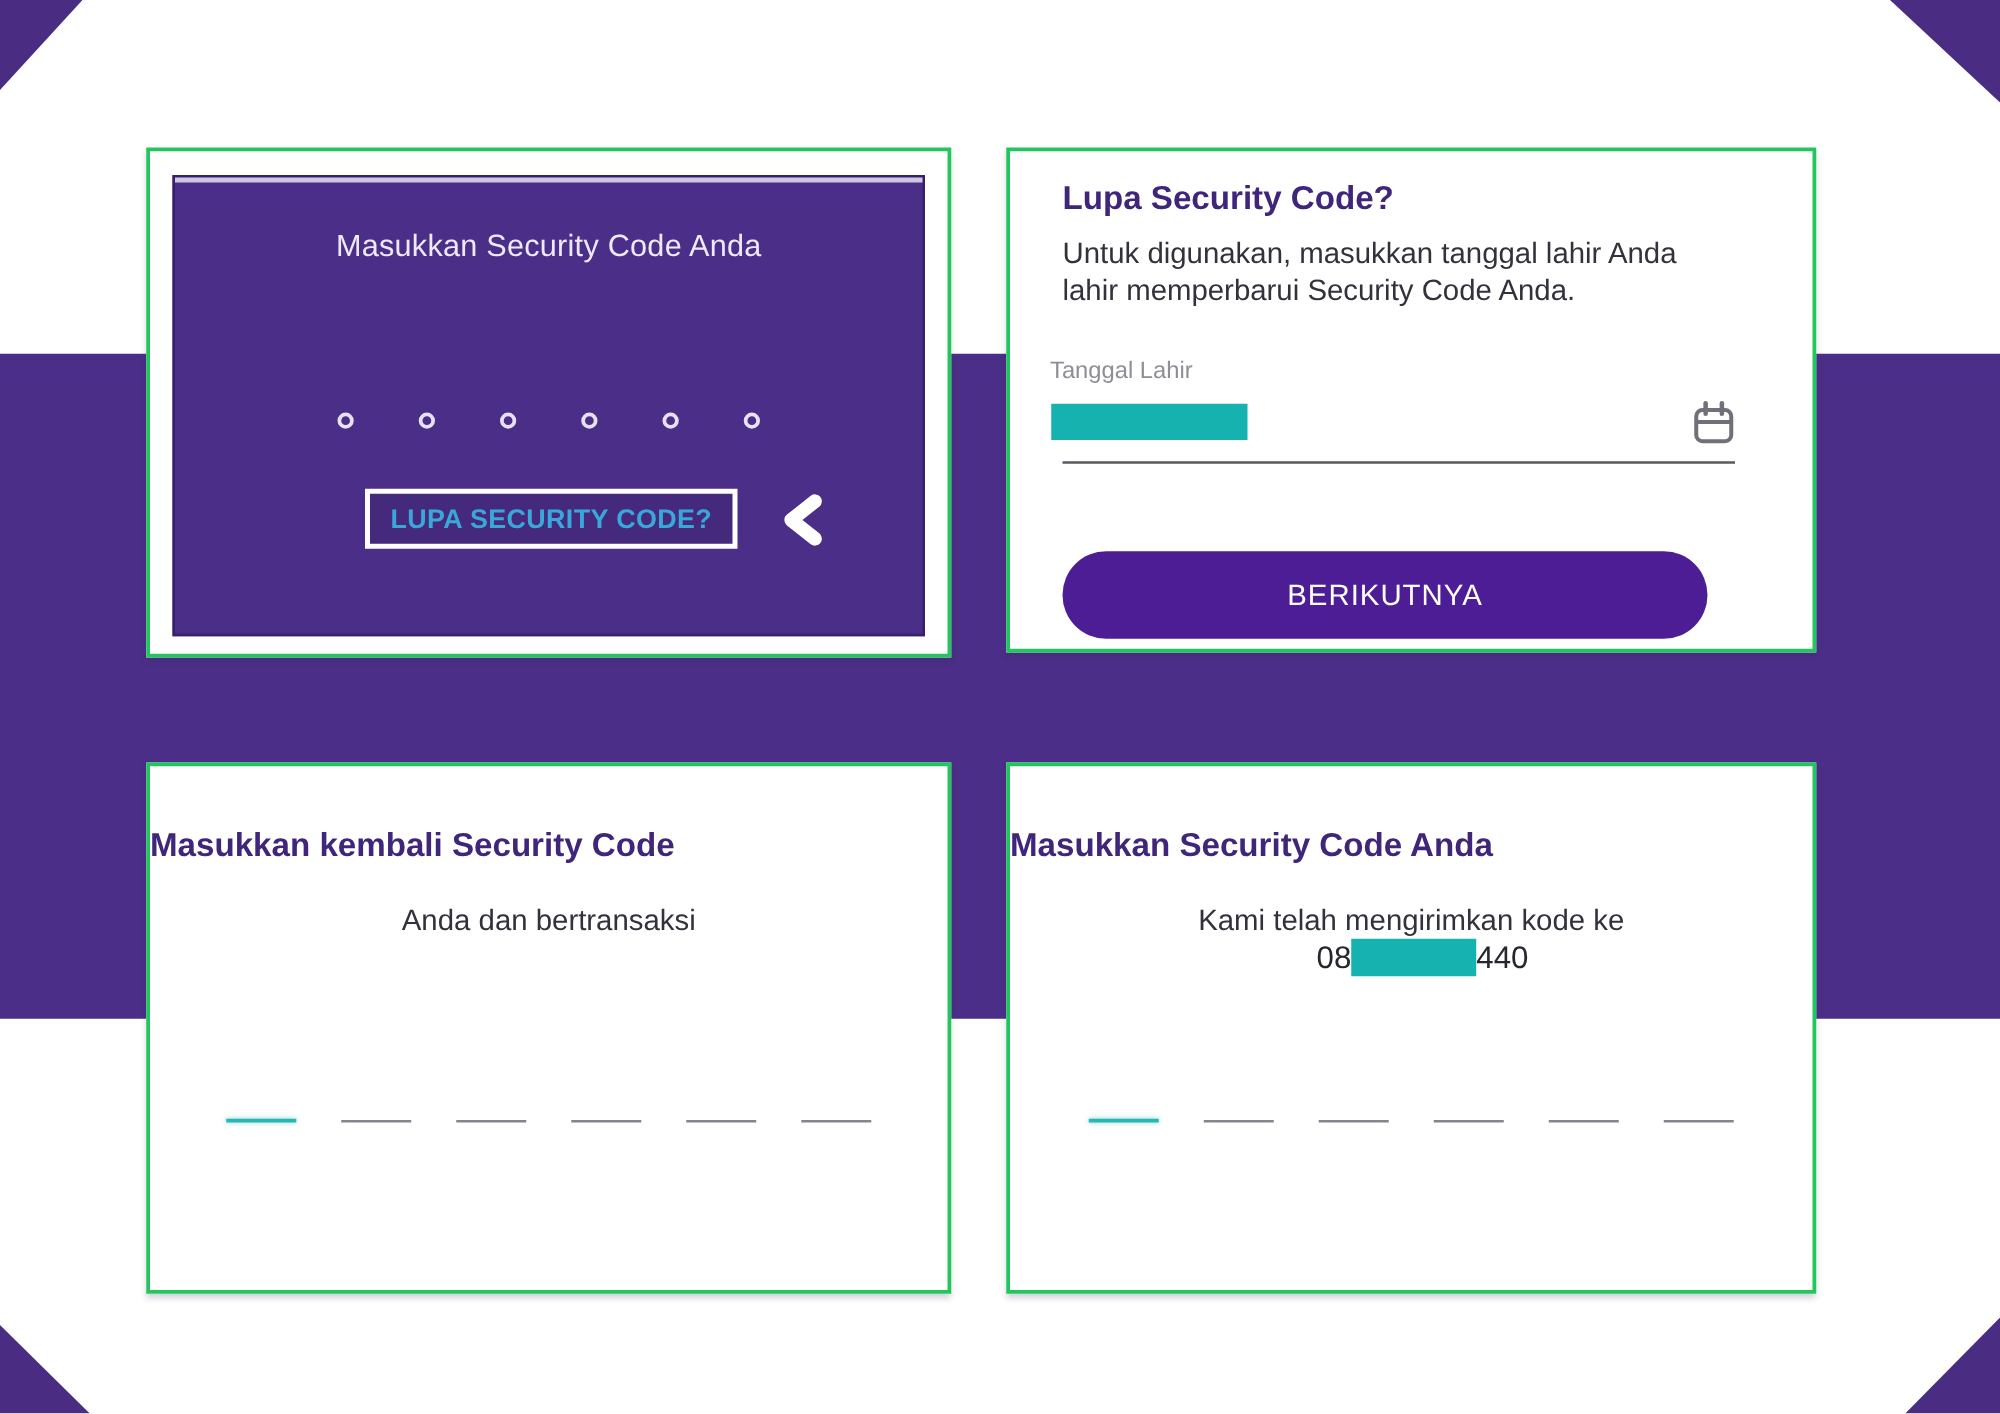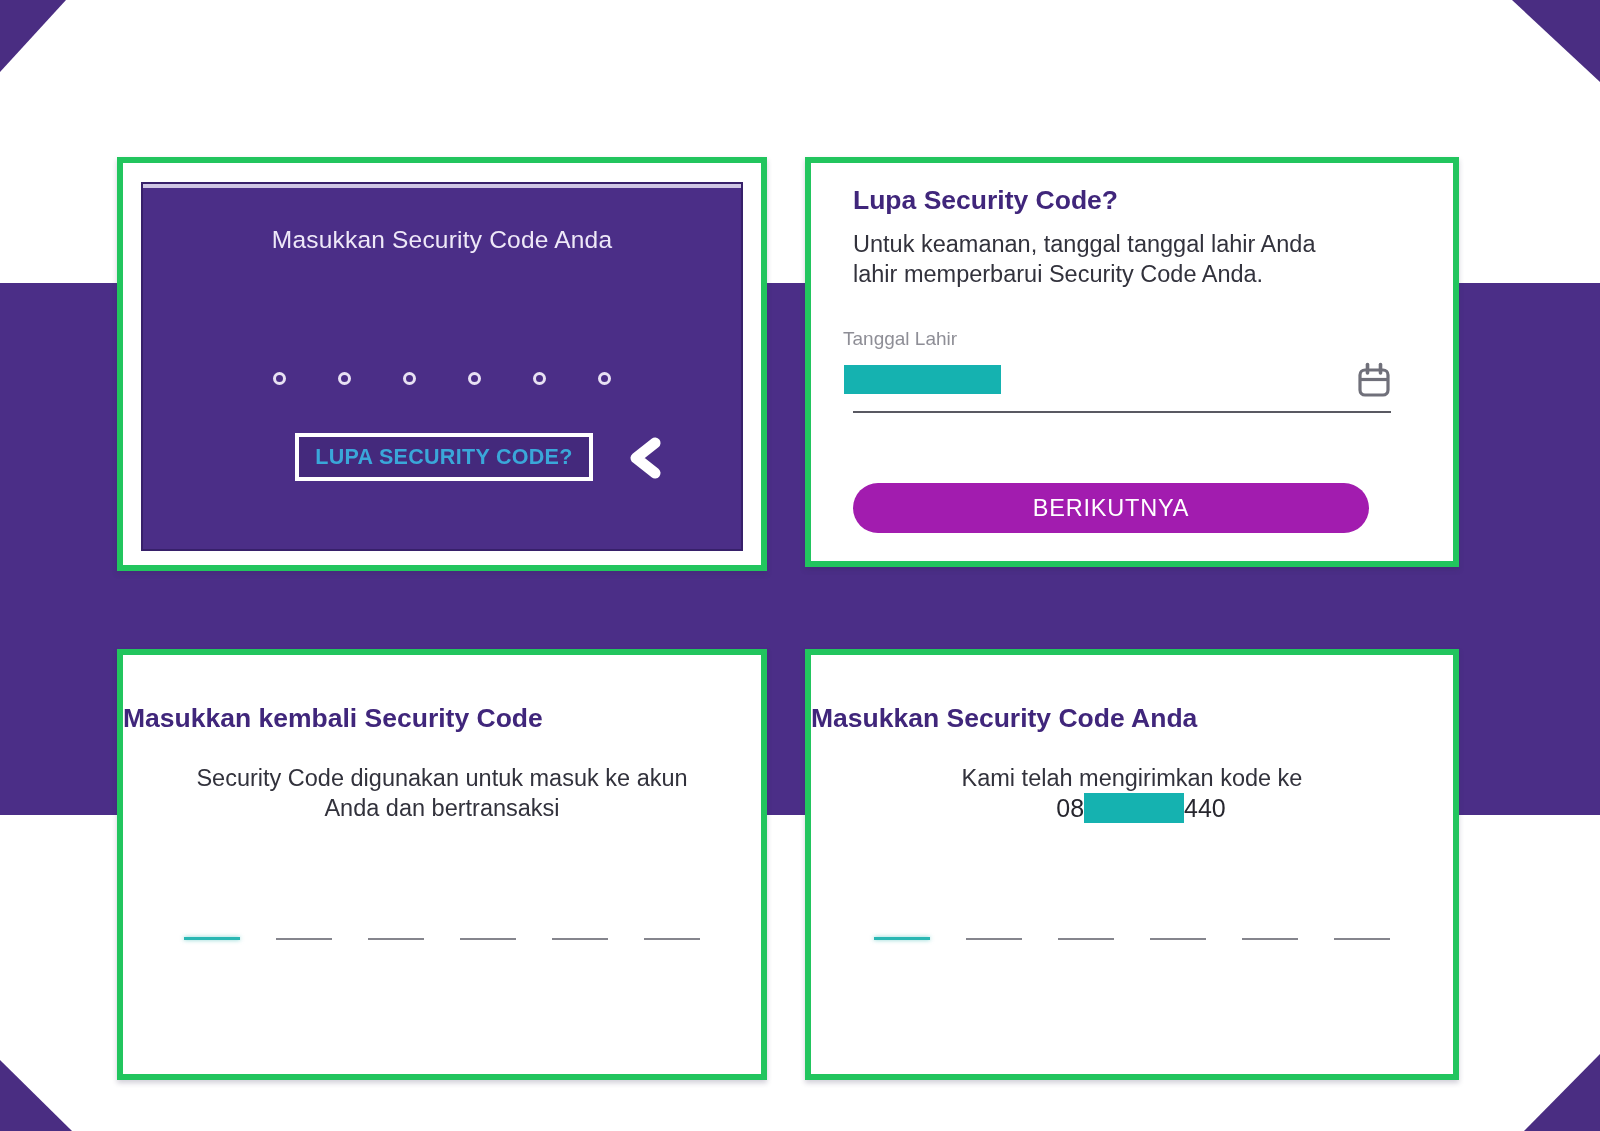--- a/index.html
+++ b/index.html
@@ -7,21 +7,21 @@
 
   
   .bg-band{position:absolute;left:0;top:283px;width:1600px;height:532px;background:#4b2e87;}
   .tri{position:absolute;background:#4a2d82;}
   .tri-tl{left:0;top:0;width:66px;height:72px;clip-path:polygon(0 0,100% 0,0 100%);}
   .tri-tr{right:0;top:0;width:88px;height:82px;clip-path:polygon(0 0,100% 0,100% 100%);}
   .tri-bl{left:0;bottom:0;width:72px;height:71px;clip-path:polygon(0 0,100% 100%,0 100%);}
   .tri-br{right:0;bottom:0;width:76px;height:77px;clip-path:polygon(100% 0,100% 100%,0 100%);}
 
   
-  .card{position:absolute;background:#ffffff;border:6px solid #22c55e;box-shadow:0 3px 5px rgba(50,40,80,0.22);margin-top:39px;}
+  .card{position:absolute;background:#ffffff;border:3px solid #22c55e;box-shadow:0 3px 5px rgba(50,40,80,0.22);}
   .card-pin{left:117px;top:118px;width:638px;height:402px;}
   .card-forgot{left:805px;top:118px;width:642px;height:398px;}
   .card-reenter{left:117px;top:610px;width:638px;height:419px;}
   .card-otp{left:805px;top:610px;width:642px;height:419px;}
 
   
   .pin-panel{position:absolute;left:18px;right:18px;top:19px;bottom:14px;background:#4b2e87;border:2px solid #37206a;}
   .pin-panel::before{content:"";position:absolute;left:0;top:0;right:0;height:4px;background:#cfc6e4;}
   .pin-title{position:absolute;left:0;right:0;top:42px;text-align:center;color:#eee8f8;font-size:24.5px;letter-spacing:.2px;}
   .pin-dots{position:absolute;left:0;right:0;top:188px;display:flex;justify-content:center;gap:52px;}
@@ -32,21 +32,21 @@
   
   .h-title{color:#40267b;font-weight:bold;font-size:26.5px;}
   .card-forgot .h-title{position:absolute;left:42px;top:22px;}
   .body-text{color:#32323c;font-size:23.5px;line-height:30px;}
   .card-forgot .body-text{position:absolute;left:42px;top:66px;}
   .date-label{position:absolute;left:32px;top:165px;color:#8e8e96;font-size:19px;}
   .date-field{position:absolute;left:33px;top:199px;width:547px;height:52px;cursor:text;}
   .date-redact{position:absolute;left:0;top:3px;width:157px;height:29px;background:#15b2b0;}
   .calendar-icon{position:absolute;right:0;top:0;width:34px;height:37px;}
   .date-underline{position:absolute;left:9px;right:0;top:49px;height:2px;background:#595962;}
-  .next-btn{position:absolute;left:42px;top:320px;width:516px;height:50px;border-radius:35px;background:#a21caf;border:none;color:#ffffff;font-size:23.5px;letter-spacing:.8px;font-family:"Liberation Sans",sans-serif;display:flex;align-items:center;justify-content:center;cursor:pointer;}
+  .next-btn{position:absolute;left:42px;top:320px;width:516px;height:70px;border-radius:35px;background:#4c1d95;border:none;color:#ffffff;font-size:23.5px;letter-spacing:.8px;font-family:"Liberation Sans",sans-serif;display:flex;align-items:center;justify-content:center;cursor:pointer;}
 
   
   .center-title{position:absolute;left:0;right:0;top:48px;color:#40267b;font-weight:bold;font-size:26.5px;}
   .center-body{position:absolute;left:0;right:0;top:108px;text-align:center;color:#32323c;font-size:23.5px;line-height:30px;}
   .phone-line{position:absolute;left:0;right:0;top:138px;display:flex;justify-content:center;align-items:center;color:#26262e;font-size:25px;font-weight:500;padding-left:18px;}
   .phone-redact{display:inline-block;width:100px;height:30px;background:#15b2b0;}
   .code-slots{position:absolute;left:0;right:0;top:279px;display:flex;justify-content:center;align-items:flex-end;gap:36px;height:6px;}
   .code-slots span{width:56px;height:2px;background:#85858d;}
   .code-slots span:first-child{height:3px;background:#2ab7b3;box-shadow:0 0 4px rgba(42,183,179,.6);}
 </style>
@@ -77,21 +77,21 @@
       </div>
       <svg class="back-chevron" viewBox="0 0 40 44">
         <path d="M30 7 L11 22 L30 37" fill="none" stroke="#ffffff" stroke-width="11" stroke-linecap="round" stroke-linejoin="round"></path>
       </svg>
     </div>
   </div>
 
   <div class="card card-forgot">
     <div class="h-title">Lupa Security Code?</div>
     <div class="body-text">
-      <div>Untuk keamanan, tanggal tanggal lahir Anda</div>
+      <div>Untuk digunakan, masukkan tanggal lahir Anda</div>
       <div>lahir memperbarui Security Code Anda.</div>
     </div>
     <div class="date-label">Tanggal Lahir</div>
     <div class="date-field">
       <div class="date-redact"></div>
       <svg class="calendar-icon" viewBox="0 0 34 37">
         <rect x="3" y="8" width="28" height="25" rx="5" fill="none" stroke="#70707a" stroke-width="3.2"></rect>
         <line x1="4" y1="17.5" x2="30" y2="17.5" stroke="#70707a" stroke-width="3.2"></line>
         <line x1="10.5" y1="2.5" x2="10.5" y2="11" stroke="#70707a" stroke-width="3.6" stroke-linecap="round"></line>
         <line x1="23.5" y1="2.5" x2="23.5" y2="11" stroke="#70707a" stroke-width="3.6" stroke-linecap="round"></line>
@@ -99,21 +99,20 @@
       <div class="date-underline"></div>
     </div>
     <button class="next-btn">
       <span>BERIKUTNYA</span>
     </button>
   </div>
 
   <div class="card card-reenter">
     <div class="center-title">Masukkan kembali Security Code</div>
     <div class="center-body">
-      <div>Security Code digunakan untuk masuk ke akun</div>
       <div>Anda dan bertransaksi</div>
     </div>
     <div class="code-slots">
         <span></span>
         <span></span>
         <span></span>
         <span></span>
         <span></span>
         <span></span>
       </div>

